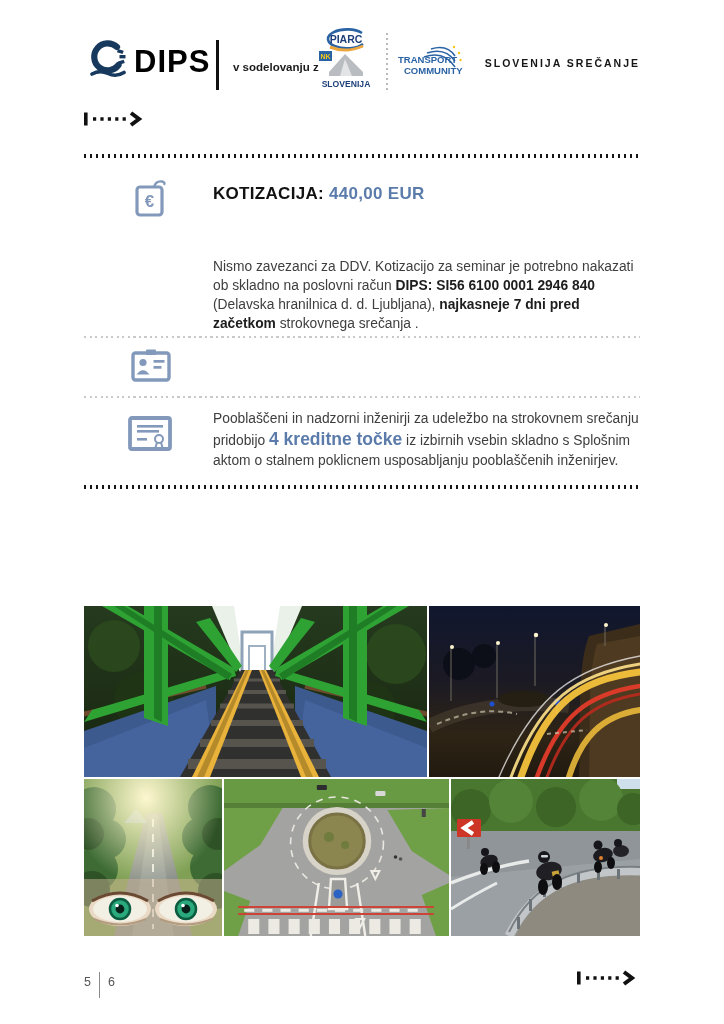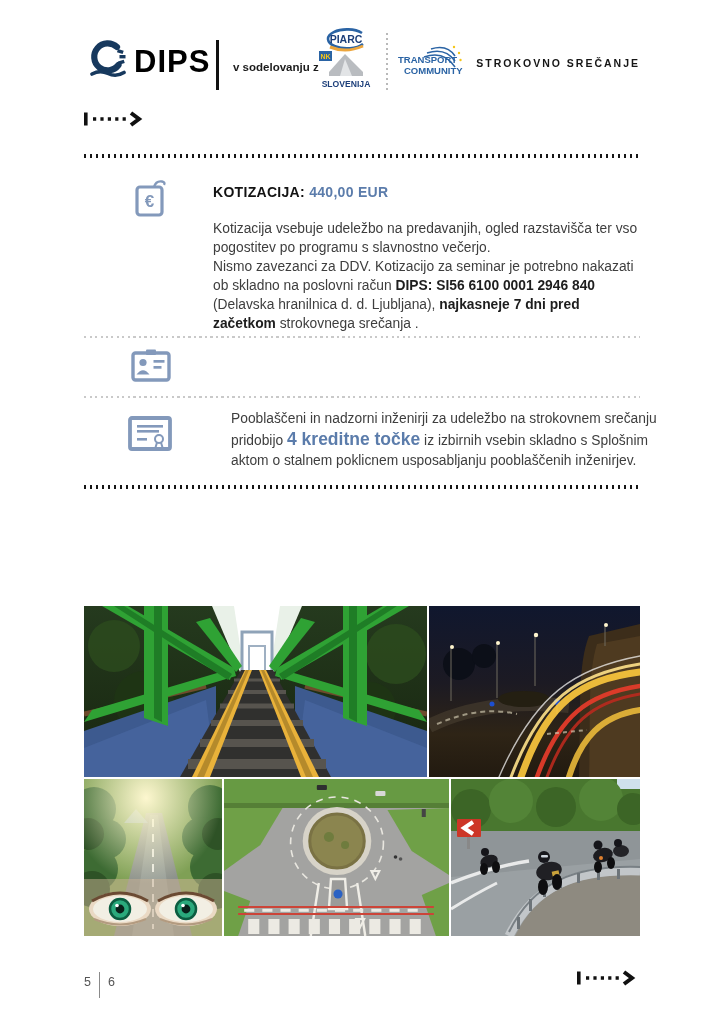--- a/index.html
+++ b/index.html
@@ -23,28 +23,28 @@
   .arrow-bottom { position:absolute; left:577px; top:970px; }
 
   .div-dark { position:absolute; left:84px; width:556px; height:3.5px;
               background:repeating-linear-gradient(90deg,#161616 0 2.5px,transparent 2.5px 6px); }
   .div-light { position:absolute; left:84px; width:556px; height:2px;
                background:repeating-linear-gradient(90deg,#c9c9c9 0 2px,transparent 2px 5.5px); }
   .d1 { top:154px; } .d2 { top:485px; }
   .l1 { top:336px; } .l2 { top:396px; }
 
   .icon-abs { position:absolute; }
-  .fee-title { position:absolute; left:213px; top:184px; font-size:14px; font-weight:800; color:#121212; letter-spacing:.3px; }
+  .fee-title { position:absolute; left:213px; top:184px; font-size:17px; font-weight:800; color:#121212; letter-spacing:.3px; }
   .fee-title .amount { color:#5b7cab; font-weight:700; }
   .body-text { position:absolute; color:#3e3e3e; font-size:13.8px; line-height:19px; }
   .body-text b { color:#1d1d1d;margin-top:32px; }
   .p1 { left:213px; top:219px; width:426px; }
   .p2 { left:213px; top:257px; width:426px; }
   .reg { left:213px; top:349px; width:420px; line-height:19.5px; }
-  .cred { left:231px; top:409px; width:432px; line-height:20px; }
+  .cred { left:213px; top:409px; width:432px; line-height:20px; }
   .accent-big { color:#5b7cab; font-weight:700; font-size:17.5px; }
 
   
   .photo-grid { position:absolute; left:84px; top:606px; width:556px; }
   .photo-row { display:flex; gap:2px; }
   .row1 { height:171px; }
   .row2 { height:157px; margin-top:2px; }
   .photo { overflow:hidden; }
   .photo svg { display:block; width:100%; height:100%; }
 
@@ -93,21 +93,21 @@
         <path d="M27 15 q20 -7 31 10"></path>
       </g>
       <circle cx="57" cy="5" r="1.2" fill="#f5c518"></circle>
       <circle cx="62" cy="11" r="1.2" fill="#f5c518"></circle>
       <circle cx="63.5" cy="18" r="1.2" fill="#f5c518"></circle>
       <text x="1" y="21" font-size="9.5" font-weight="bold" fill="#2a63a4">TRANSPORT</text>
       <text x="7" y="32" font-size="9.5" font-weight="bold" fill="#2a63a4">COMMUNITY</text>
     </svg>
   </div>
 
-  <div class="event-title">STROKOVNO SREČANJE</div>
+  <div class="event-title">SLOVENIJA SREČANJE</div>
 
   <div class="arrow-top">
     <svg width="64" height="16" viewBox="0 0 64 16">
       <rect x="0" y="1.5" width="3.6" height="13" fill="#111"></rect>
       <line x1="9" y1="8" x2="46" y2="8" stroke="#111" stroke-width="3.4" stroke-dasharray="3.2 4.2"></line>
       <path d="M47 2 L55 8 L47 14" fill="none" stroke="#111" stroke-width="4"></path>
     </svg>
   </div>
 
   <div class="div-dark d1"></div>
@@ -116,21 +116,20 @@
   <div class="div-dark d2"></div>
 
   <div class="icon-abs" style="left:133px;top:178px;">
     <svg width="36" height="42" viewBox="0 0 36 42">
       <rect x="4" y="9" width="25" height="28" rx="3" fill="none" stroke="#8399bb" stroke-width="3.2"></rect>
       <path d="M21 9 q2 -6.5 8 -5.5 q3.5 .6 2 3.4" fill="none" stroke="#8399bb" stroke-width="2.4"></path>
       <text x="16.5" y="29" font-size="17" font-weight="bold" fill="#8399bb" text-anchor="middle">€</text>
     </svg>
   </div>
   <div class="fee-title"><span>KOTIZACIJA:</span> <span class="amount">440,00 EUR</span></div>
-  <p class="body-text p1">Kotizacija vsebuje udeležbo na predavanjih, ogled razstavišča ter vso pogostitev po programu s slavnostno večerjo.</p>
   <p class="body-text p2"><span>Nismo zavezanci za DDV. Kotizacijo za seminar je potrebno nakazati ob skladno na poslovni račun </span><b>DIPS: SI56 6100 0001 2946 840</b><span> (Delavska hranilnica d. d. Ljubljana), </span><b>najkasneje 7 dni pred začetkom</b><span> strokovnega srečanja .</span></p>
 
   <div class="icon-abs" style="left:131px;top:347px;">
     <svg width="40" height="36" viewBox="0 0 40 36">
       <rect x="2" y="6" width="36" height="27" rx="2.5" fill="none" stroke="#8399bb" stroke-width="3.4"></rect>
       <rect x="15" y="2.5" width="10" height="5.5" rx="1" fill="#8399bb"></rect>
       <circle cx="12" cy="15.5" r="3.6" fill="#8399bb"></circle>
       <path d="M5.5 27.5 q6.5 -8.5 13 0 Z" fill="#8399bb"></path>
       <rect x="22.5" y="13" width="11" height="2.7" fill="#8399bb"></rect>
       <rect x="22.5" y="19" width="8" height="2.7" fill="#8399bb"></rect>

